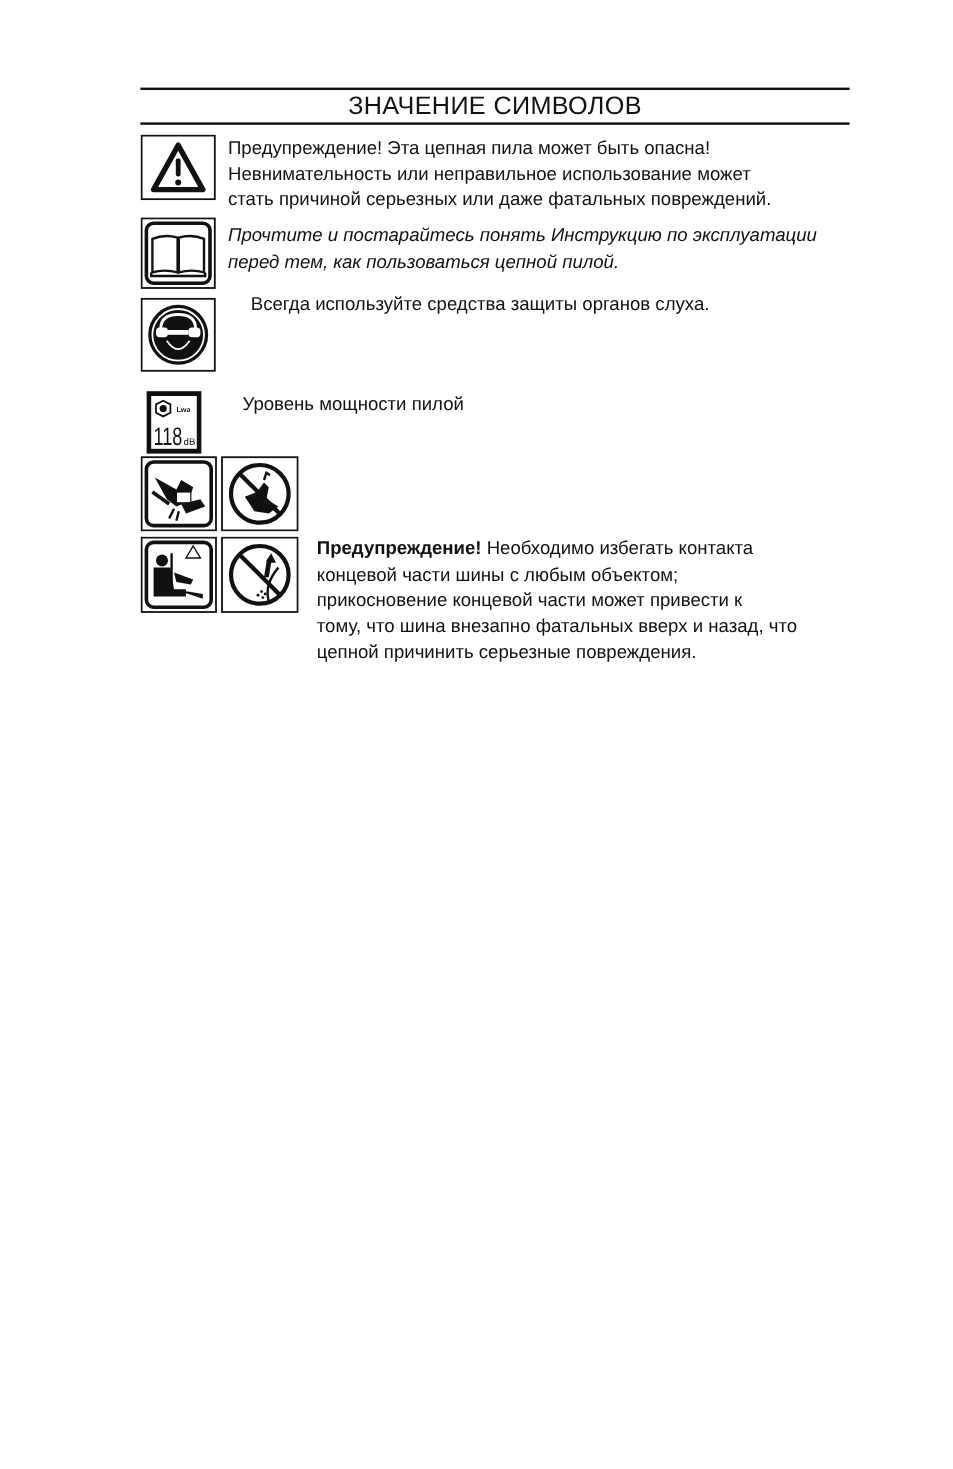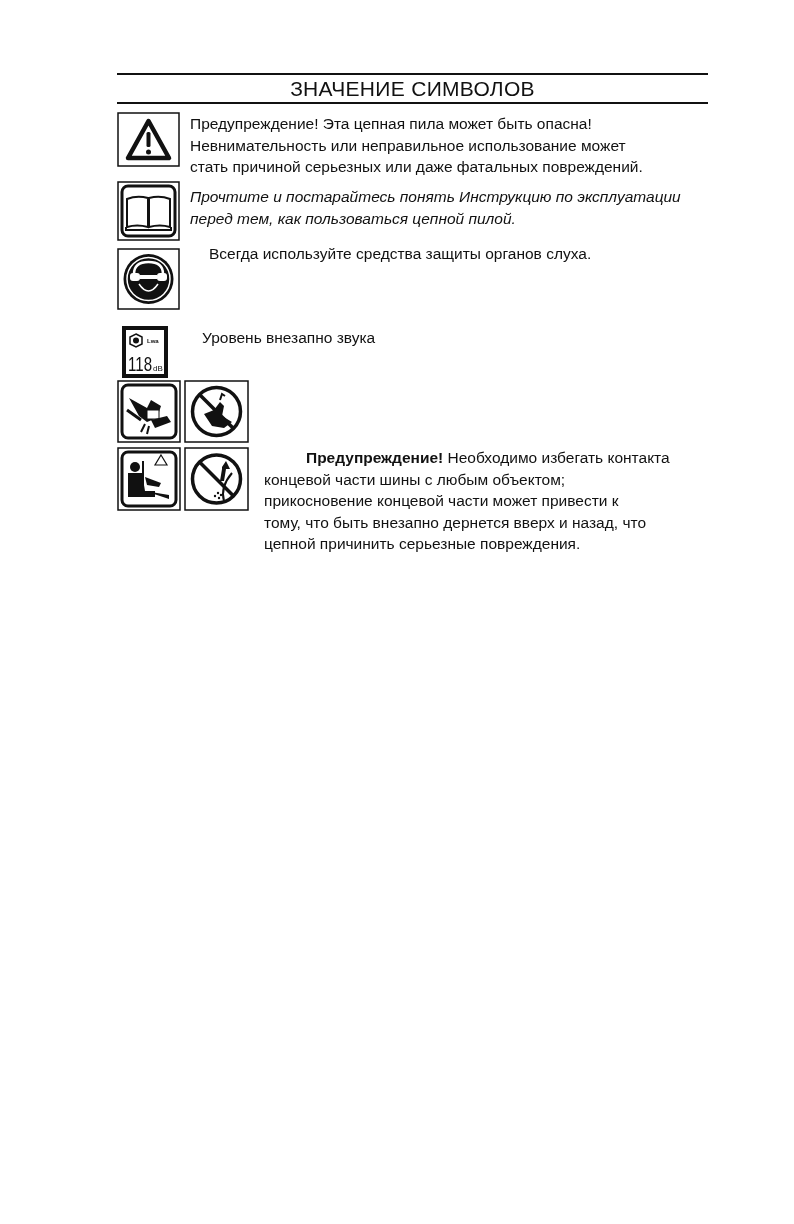--- a/index.html
+++ b/index.html
@@ -6,21 +6,21 @@
     body { width: 794px; height: 1224px; position: relative; overflow: hidden;
            font-family: "Liberation Sans", sans-serif; color: #111111; }
     .rule { position: absolute; left: 117px; width: 591px; height: 2px; background: #111; }
     .rule-top { top: 73px; }
     .rule-bottom { top: 102px; }
     .title { position: absolute; left: 117px; width: 591px; top: 76px; text-align: center;
              font-weight: normal; font-size: 21px; letter-spacing: 0.3px; line-height: 26px; }
     .icon { position: absolute; box-sizing: border-box; }
     .icon svg { display: block; width: 100%; height: 100%; }
     .txt { position: absolute; font-size: 15.5px; line-height: 21.5px; white-space: nowrap; }
-    .txt .b { font-weight: bold; margin-left: 42px; }
+    .txt .b { font-weight: bold; }
   </style>
 </head>
 <body>
 
 <div class="rule rule-top"></div>
 <div class="title">ЗНАЧЕНИЕ СИМВОЛОВ</div>
 <div class="rule rule-bottom"></div>
 
 <div class="icon" style="left:117px; top:112px; width:63px; height:55px;">
   <svg viewBox="0 0 63 55">
@@ -71,21 +71,21 @@
     <rect x="0" y="0" width="46" height="52" fill="#111"></rect>
     <rect x="4" y="4" width="38" height="44" fill="#fff"></rect>
     <polygon points="14,8 20,11 20,18 14,21 8,18 8,11" fill="none" stroke="#111" stroke-width="1.5"></polygon>
     <circle cx="14" cy="14.5" r="3" fill="#111"></circle>
     <text x="25" y="17" font-family="Liberation Sans, sans-serif" font-size="6" font-weight="bold" fill="#111">Lwa</text>
     <text x="6" y="45" font-family="Liberation Sans, sans-serif" font-size="21" fill="#111" textLength="24" lengthAdjust="spacingAndGlyphs">118</text>
     <text x="31" y="45" font-family="Liberation Sans, sans-serif" font-size="8" fill="#111">dB</text>
   </svg>
 </div>
 <div class="txt" style="left:202px; top:327px;">
-  <div>Уровень внезапно звука</div>
+  <div>Уровень мощности пилой</div>
 </div>
 
 <div class="icon" style="left:117px; top:380px; width:64px; height:63px;">
   <svg viewBox="0 0 64 63">
     <rect x="1" y="1" width="62" height="61" fill="#fff" stroke="#111" stroke-width="1.5"></rect>
     <rect x="5" y="5" width="54" height="53" rx="6" fill="none" stroke="#111" stroke-width="3"></rect>
     <path d="M12 18 L30 28 L34 20 L44 26 L40 38 L30 42 L22 36 Z" fill="#111"></path>
     <path d="M10 30 L24 40" stroke="#111" stroke-width="3"></path>
     <rect x="30" y="30" width="12" height="9" fill="#fff" stroke="#111" stroke-width="1"></rect>
     <path d="M34 40 L50 36 L54 42 L38 48 Z" fill="#111"></path>
@@ -126,15 +126,15 @@
     <circle cx="31" cy="49" r="1.2" fill="#111"></circle>
     <circle cx="35" cy="51" r="1.2" fill="#111"></circle>
     <circle cx="32.5" cy="32" r="24" fill="none" stroke="#111" stroke-width="3.5"></circle>
     <path d="M15.5 15 L49.5 49" stroke="#111" stroke-width="3.5"></path>
   </svg>
 </div>
 <div class="txt" style="left:264px; top:447px;">
   <div><span class="b">Предупреждение!</span><span> Необходимо избегать контакта</span></div>
   <div>концевой части шины с любым объектом;</div>
   <div>прикосновение концевой части может привести к</div>
-  <div>тому, что быть внезапно дернется вверх и назад, что</div>
+  <div>тому, что шина внезапно фатальных вверх и назад, что</div>
   <div>цепной причинить серьезные повреждения.</div>
 </div>
 
 </body></html>

